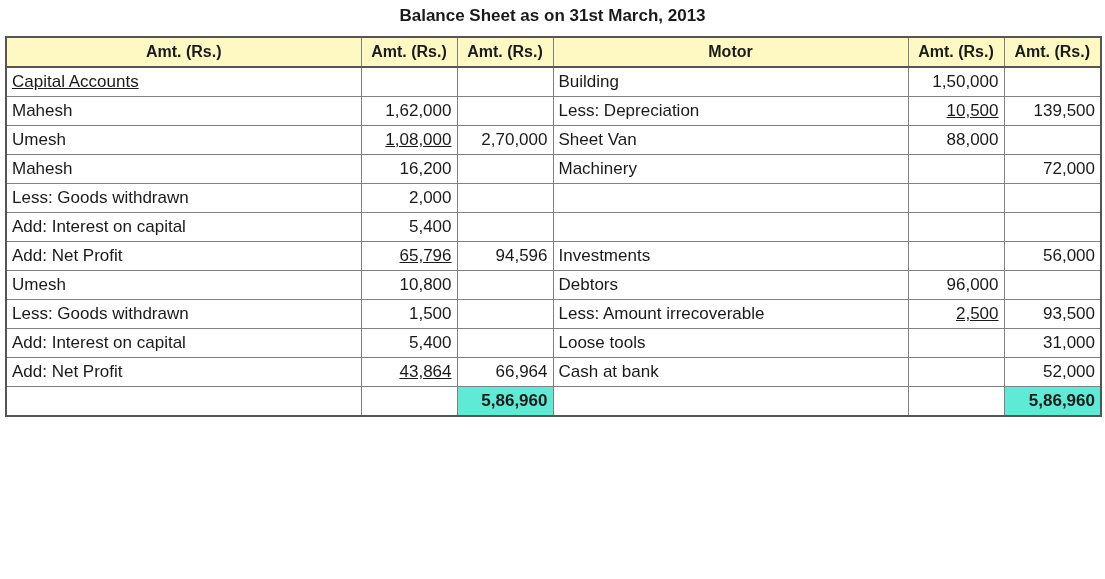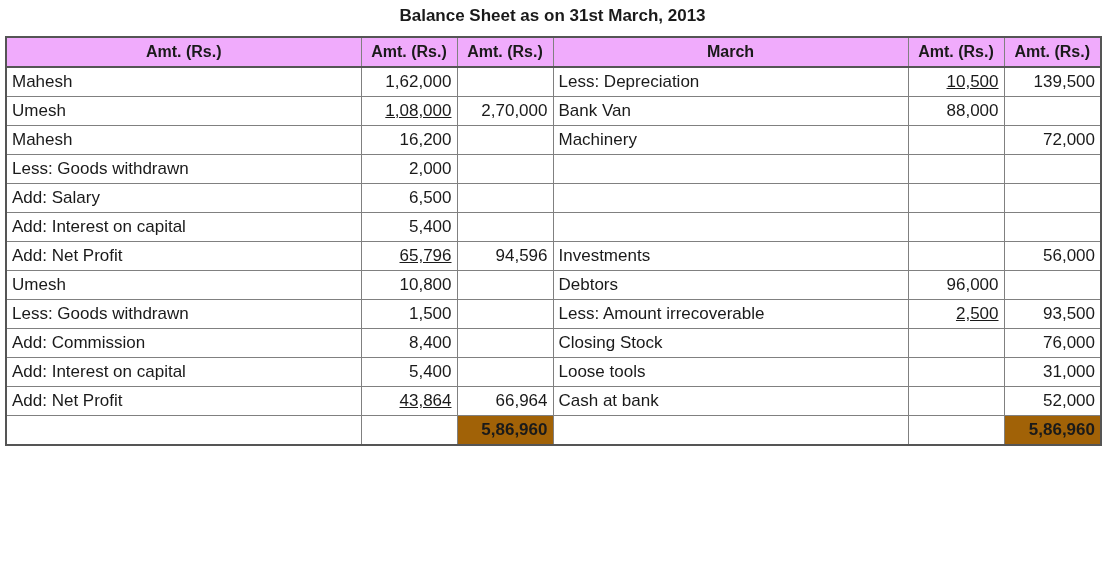--- a/index.html
+++ b/index.html
@@ -5,26 +5,26 @@
   html, body { margin: 0; padding: 0; background: #ffffff; }
   body { width: 1105px; height: 579px; position: relative; overflow: hidden;
          font-family: "Liberation Sans", "DejaVu Sans", sans-serif; color: #1a1a1a; }
   .title { position: absolute; top: 4px; left: 0; width: 1105px; text-align: center;
            font-size: 17px; font-weight: bold; line-height: 24px; }
   table.bs { position: absolute; top: 36px; left: 5px; border-collapse: collapse;
              table-layout: fixed; width: 1095px; font-size: 17px; }
   table.bs td, table.bs th { border: 1.5px solid #808080; height: 28px; padding: 0 5px;
              white-space: nowrap; overflow: hidden; line-height: 28px; }
   table.bs { border: 2px solid #555; }
-  table.bs th { background: #f0abfc; font-weight: bold; text-align: center; font-size: 16px;
+  table.bs th { background: #fef9c3; font-weight: bold; text-align: center; font-size: 16px;
                 border-bottom: 2px solid #555; }
   td.num { text-align: right; }
   td.lbl { text-align: left; }
   .ul { text-decoration: underline; }
-  td.total { background: #a16207; font-weight: bold; text-align: right; }
+  td.total { background: #5eead4; font-weight: bold; text-align: right; }
   tr.row td { border-top-color: #333; }
 </style>
 </head>
 <body>
 
 <div class="title">Balance Sheet as on 31st March, 2013</div>
 
 <table class="bs">
   <colgroup>
     <col style="width:355px">
@@ -32,61 +32,61 @@
       <col style="width:96px">
     <col style="width:355px">
       <col style="width:96px">
       <col style="width:97px">
   </colgroup>
   <thead>
     <tr>
       <th>Amt. (Rs.)</th>
       <th>Amt. (Rs.)</th>
       <th>Amt. (Rs.)</th>
-      <th>March</th>
+      <th>Motor</th>
       <th>Amt. (Rs.)</th>
       <th>Amt. (Rs.)</th>
     </tr>
   </thead>
   <tbody>
+    <tr class="row">
+      <td class="lbl"><span class="ul">Capital Accounts</span></td>
+      <td class="num"></td>
+      <td class="num"></td>
+      <td class="lbl">Building</td>
+      <td class="num">1,50,000</td>
+      <td class="num"></td>
+    </tr>
     <tr class="row">
       <td class="lbl">Mahesh</td>
       <td class="num">1,62,000</td>
       <td class="num"></td>
       <td class="lbl">Less: Depreciation</td>
       <td class="num"><span class="ul">10,500</span></td>
       <td class="num">139,500</td>
     </tr>
     <tr class="row">
       <td class="lbl">Umesh</td>
       <td class="num"><span class="ul">1,08,000</span></td>
       <td class="num">2,70,000</td>
-      <td class="lbl">Bank Van</td>
+      <td class="lbl">Sheet Van</td>
       <td class="num">88,000</td>
       <td class="num"></td>
     </tr>
     <tr class="row">
       <td class="lbl">Mahesh</td>
       <td class="num">16,200</td>
       <td class="num"></td>
       <td class="lbl">Machinery</td>
       <td class="num"></td>
       <td class="num">72,000</td>
     </tr>
     <tr class="row">
       <td class="lbl">Less: Goods withdrawn</td>
       <td class="num">2,000</td>
-      <td class="num"></td>
-      <td class="lbl"></td>
-      <td class="num"></td>
-      <td class="num"></td>
-    </tr>
-    <tr class="row">
-      <td class="lbl">Add: Salary</td>
-      <td class="num">6,500</td>
       <td class="num"></td>
       <td class="lbl"></td>
       <td class="num"></td>
       <td class="num"></td>
     </tr>
     <tr class="row">
       <td class="lbl">Add: Interest on capital</td>
       <td class="num">5,400</td>
       <td class="num"></td>
       <td class="lbl"></td>
@@ -111,28 +111,20 @@
     </tr>
     <tr class="row">
       <td class="lbl">Less: Goods withdrawn</td>
       <td class="num">1,500</td>
       <td class="num"></td>
       <td class="lbl">Less: Amount irrecoverable</td>
       <td class="num"><span class="ul">2,500</span></td>
       <td class="num">93,500</td>
     </tr>
     <tr class="row">
-      <td class="lbl">Add: Commission</td>
-      <td class="num">8,400</td>
-      <td class="num"></td>
-      <td class="lbl">Closing Stock</td>
-      <td class="num"></td>
-      <td class="num">76,000</td>
-    </tr>
-    <tr class="row">
       <td class="lbl">Add: Interest on capital</td>
       <td class="num">5,400</td>
       <td class="num"></td>
       <td class="lbl">Loose tools</td>
       <td class="num"></td>
       <td class="num">31,000</td>
     </tr>
     <tr class="row">
       <td class="lbl">Add: Net Profit</td>
       <td class="num"><span class="ul">43,864</span></td>

